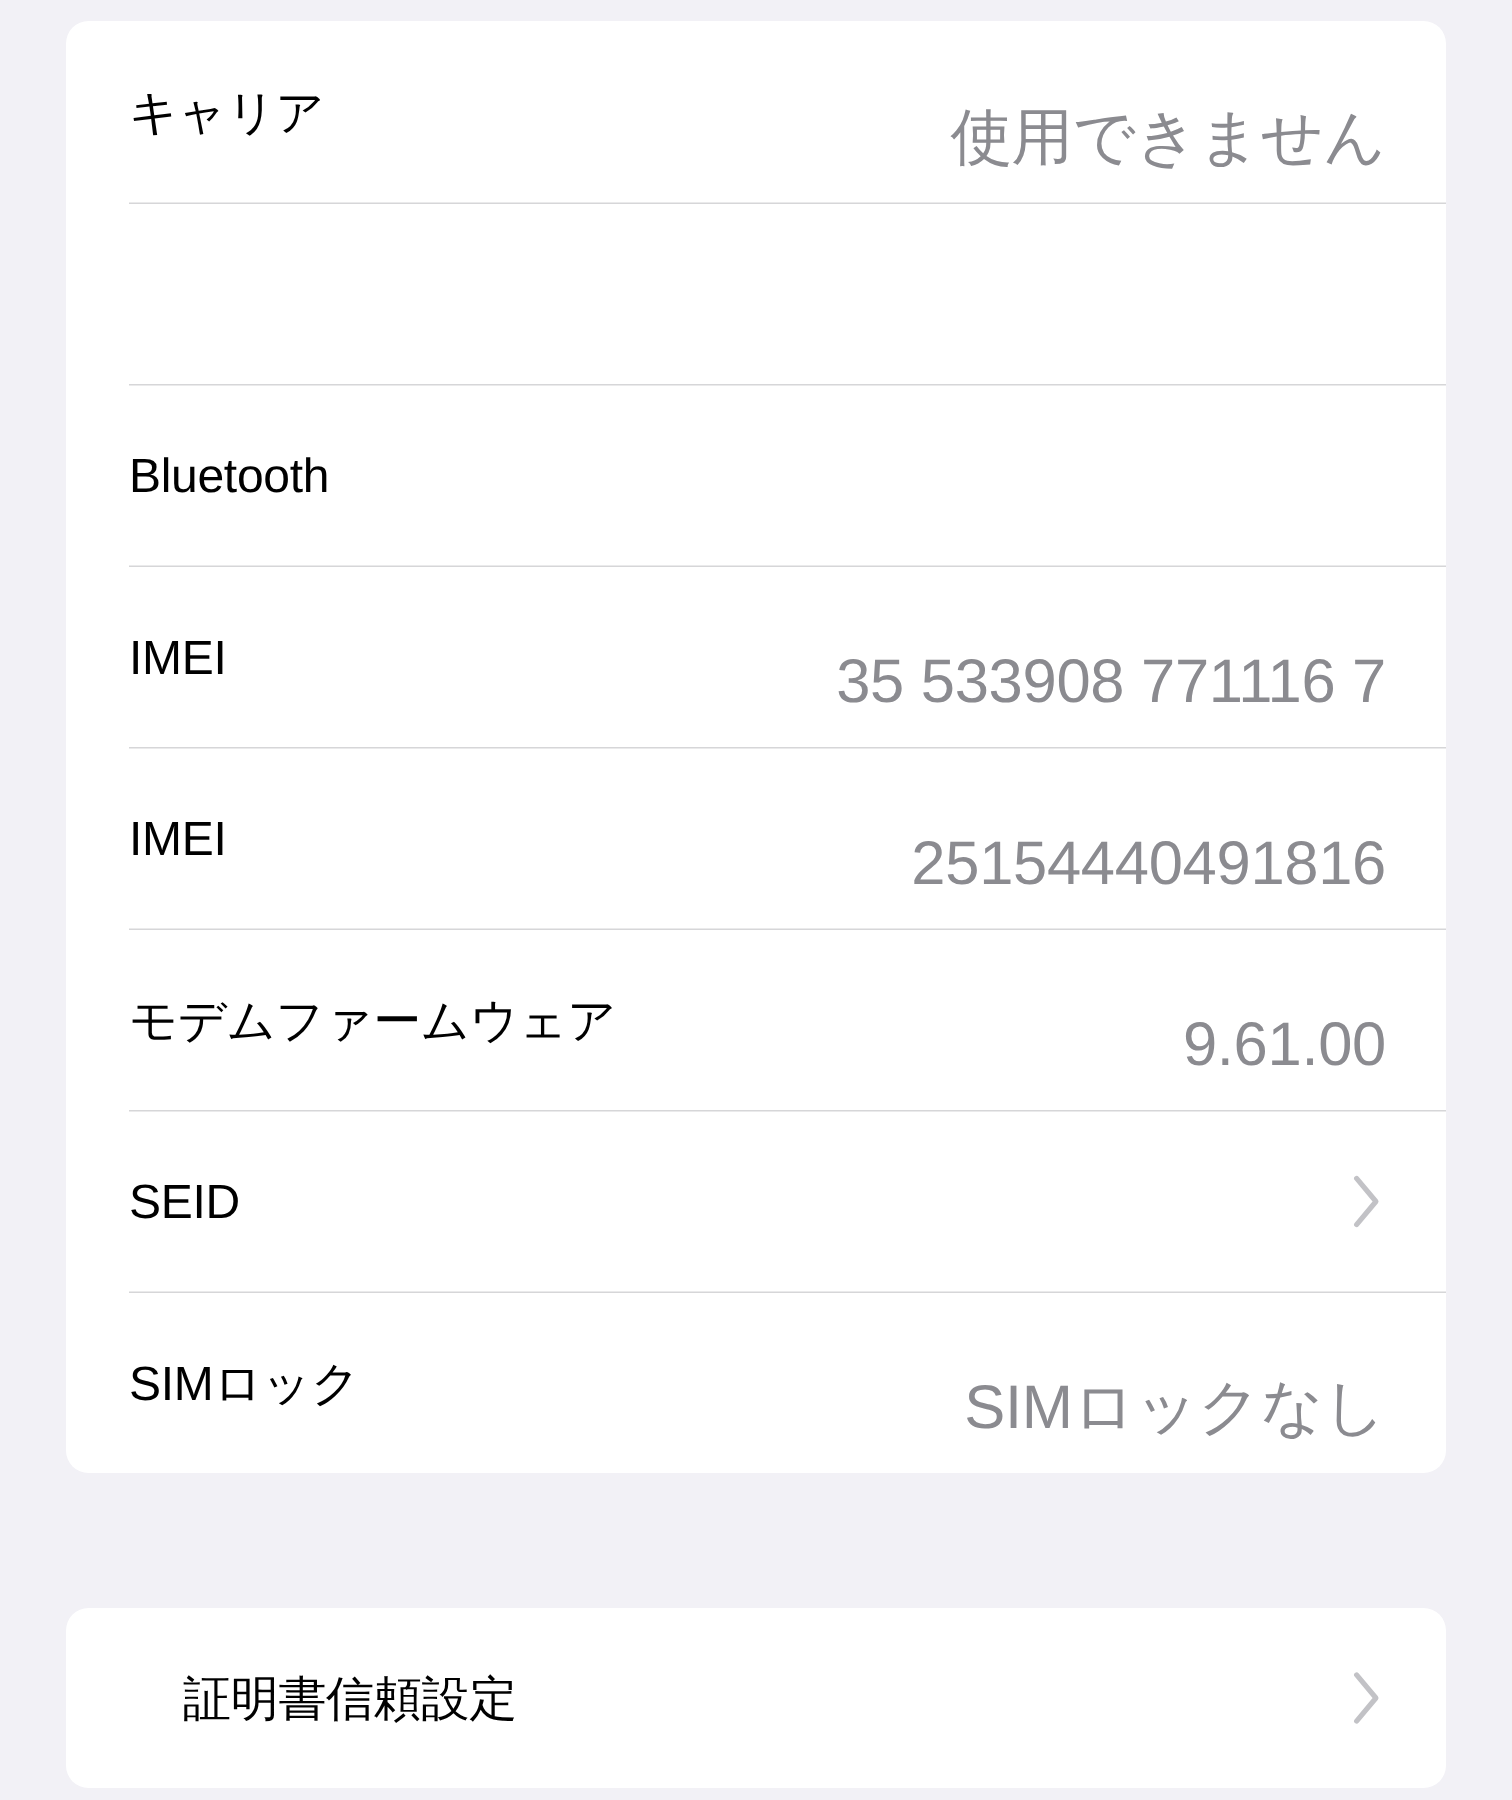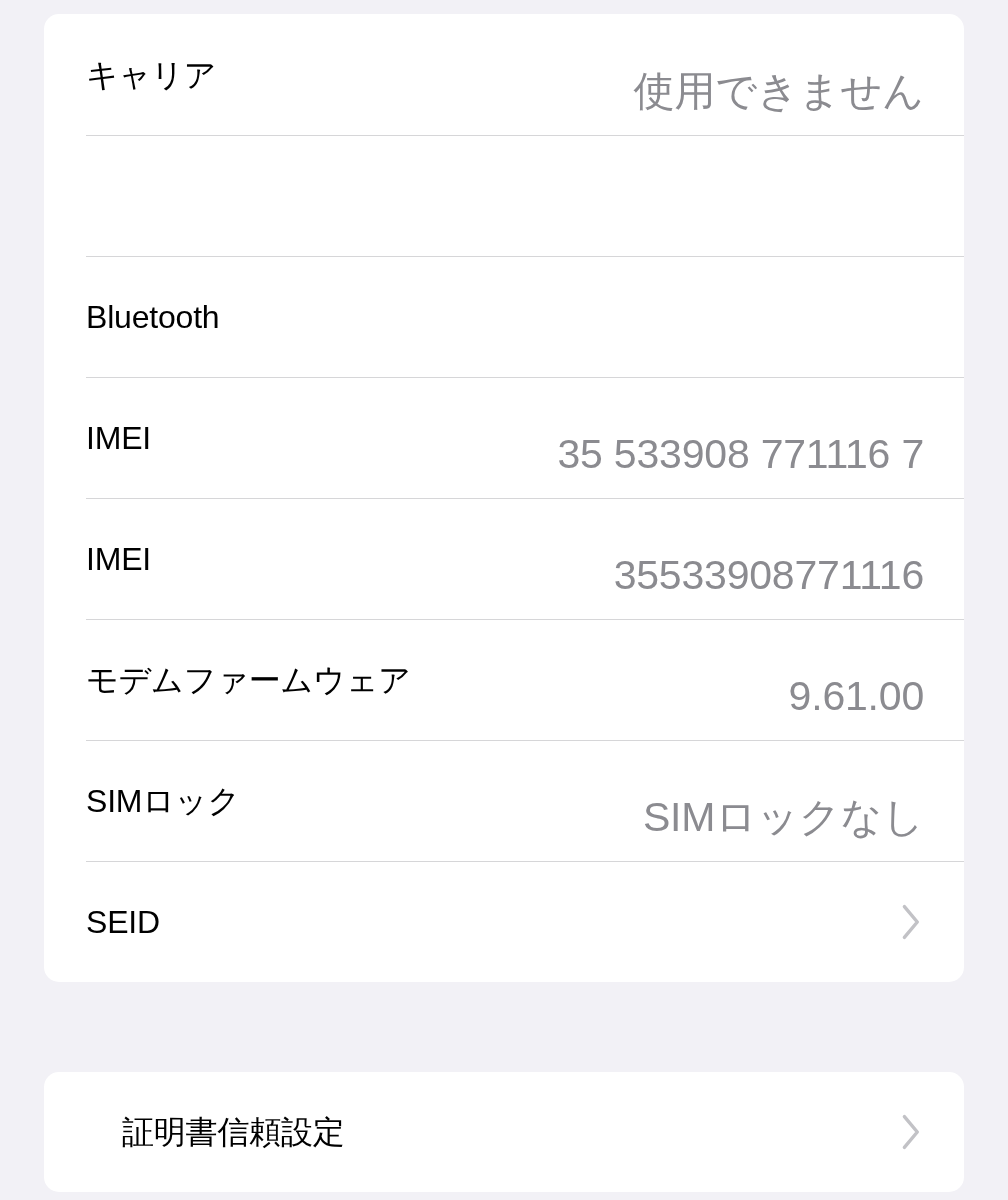--- a/index.html
+++ b/index.html
@@ -120,40 +120,40 @@
       <span class="row-label">Bluetooth</span>
     </div>
 
     <div class="row">
       <span class="row-label">IMEI</span>
       <span class="row-value">35 533908 771116 7</span>
     </div>
 
     <div class="row">
       <span class="row-label">IMEI</span>
-      <span class="row-value">35533908771116</span>
+      <span class="row-value">25154440491816</span>
     </div>
 
     <div class="row">
       <span class="row-label">モデムファームウェア</span>
       <span class="row-value">9.61.00</span>
-    </div>
-
-    <div class="row">
-      <span class="row-label">SIMロック</span>
-      <span class="row-value">SIMロックなし</span>
     </div>
 
     <div class="row">
       <span class="row-label">SEID</span>
       <span class="chevron">
         <svg viewBox="0 0 22 38" aria-hidden="true">
             <path d="M4.4 3.6 L17.3 19 L4.4 34.4"></path>
           </svg>
       </span>
+    </div>
+
+    <div class="row">
+      <span class="row-label">SIMロック</span>
+      <span class="row-value">SIMロックなし</span>
     </div>
 
   </div>
 
   <div class="card" id="card-cert-trust">
 
     <div class="row">
       <span class="row-label">証明書信頼設定</span>
       <span class="chevron">
         <svg viewBox="0 0 22 38" aria-hidden="true">

